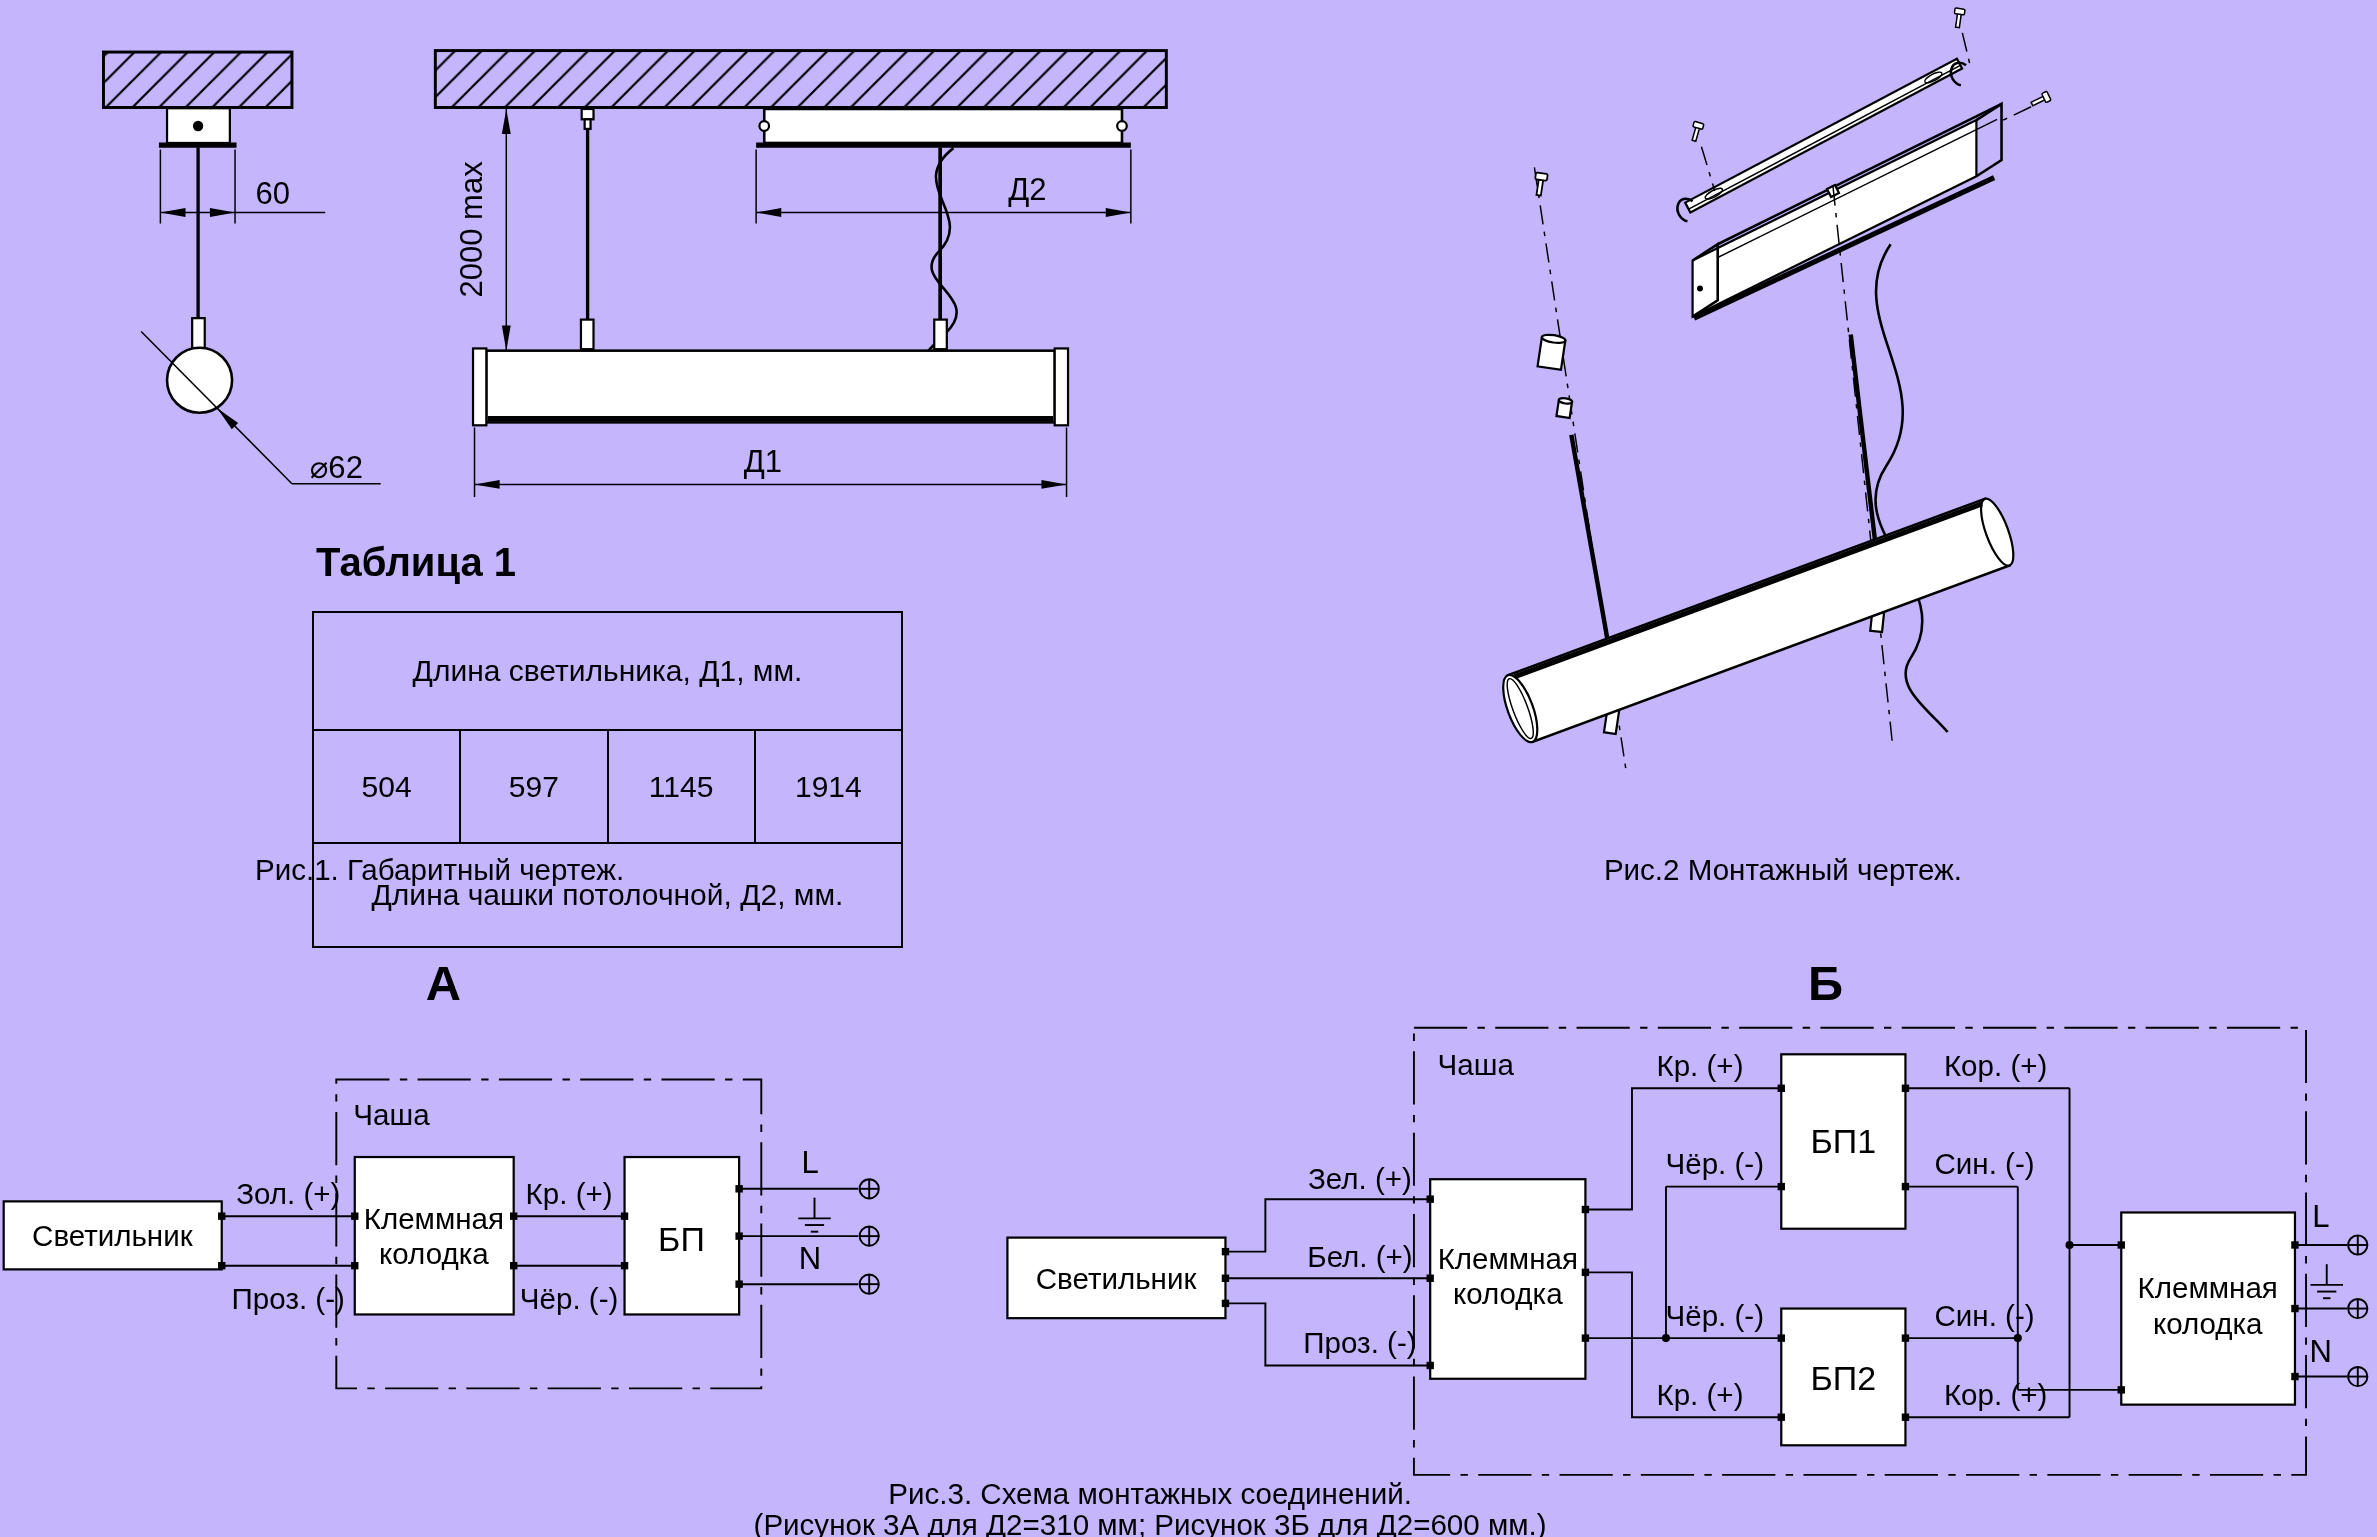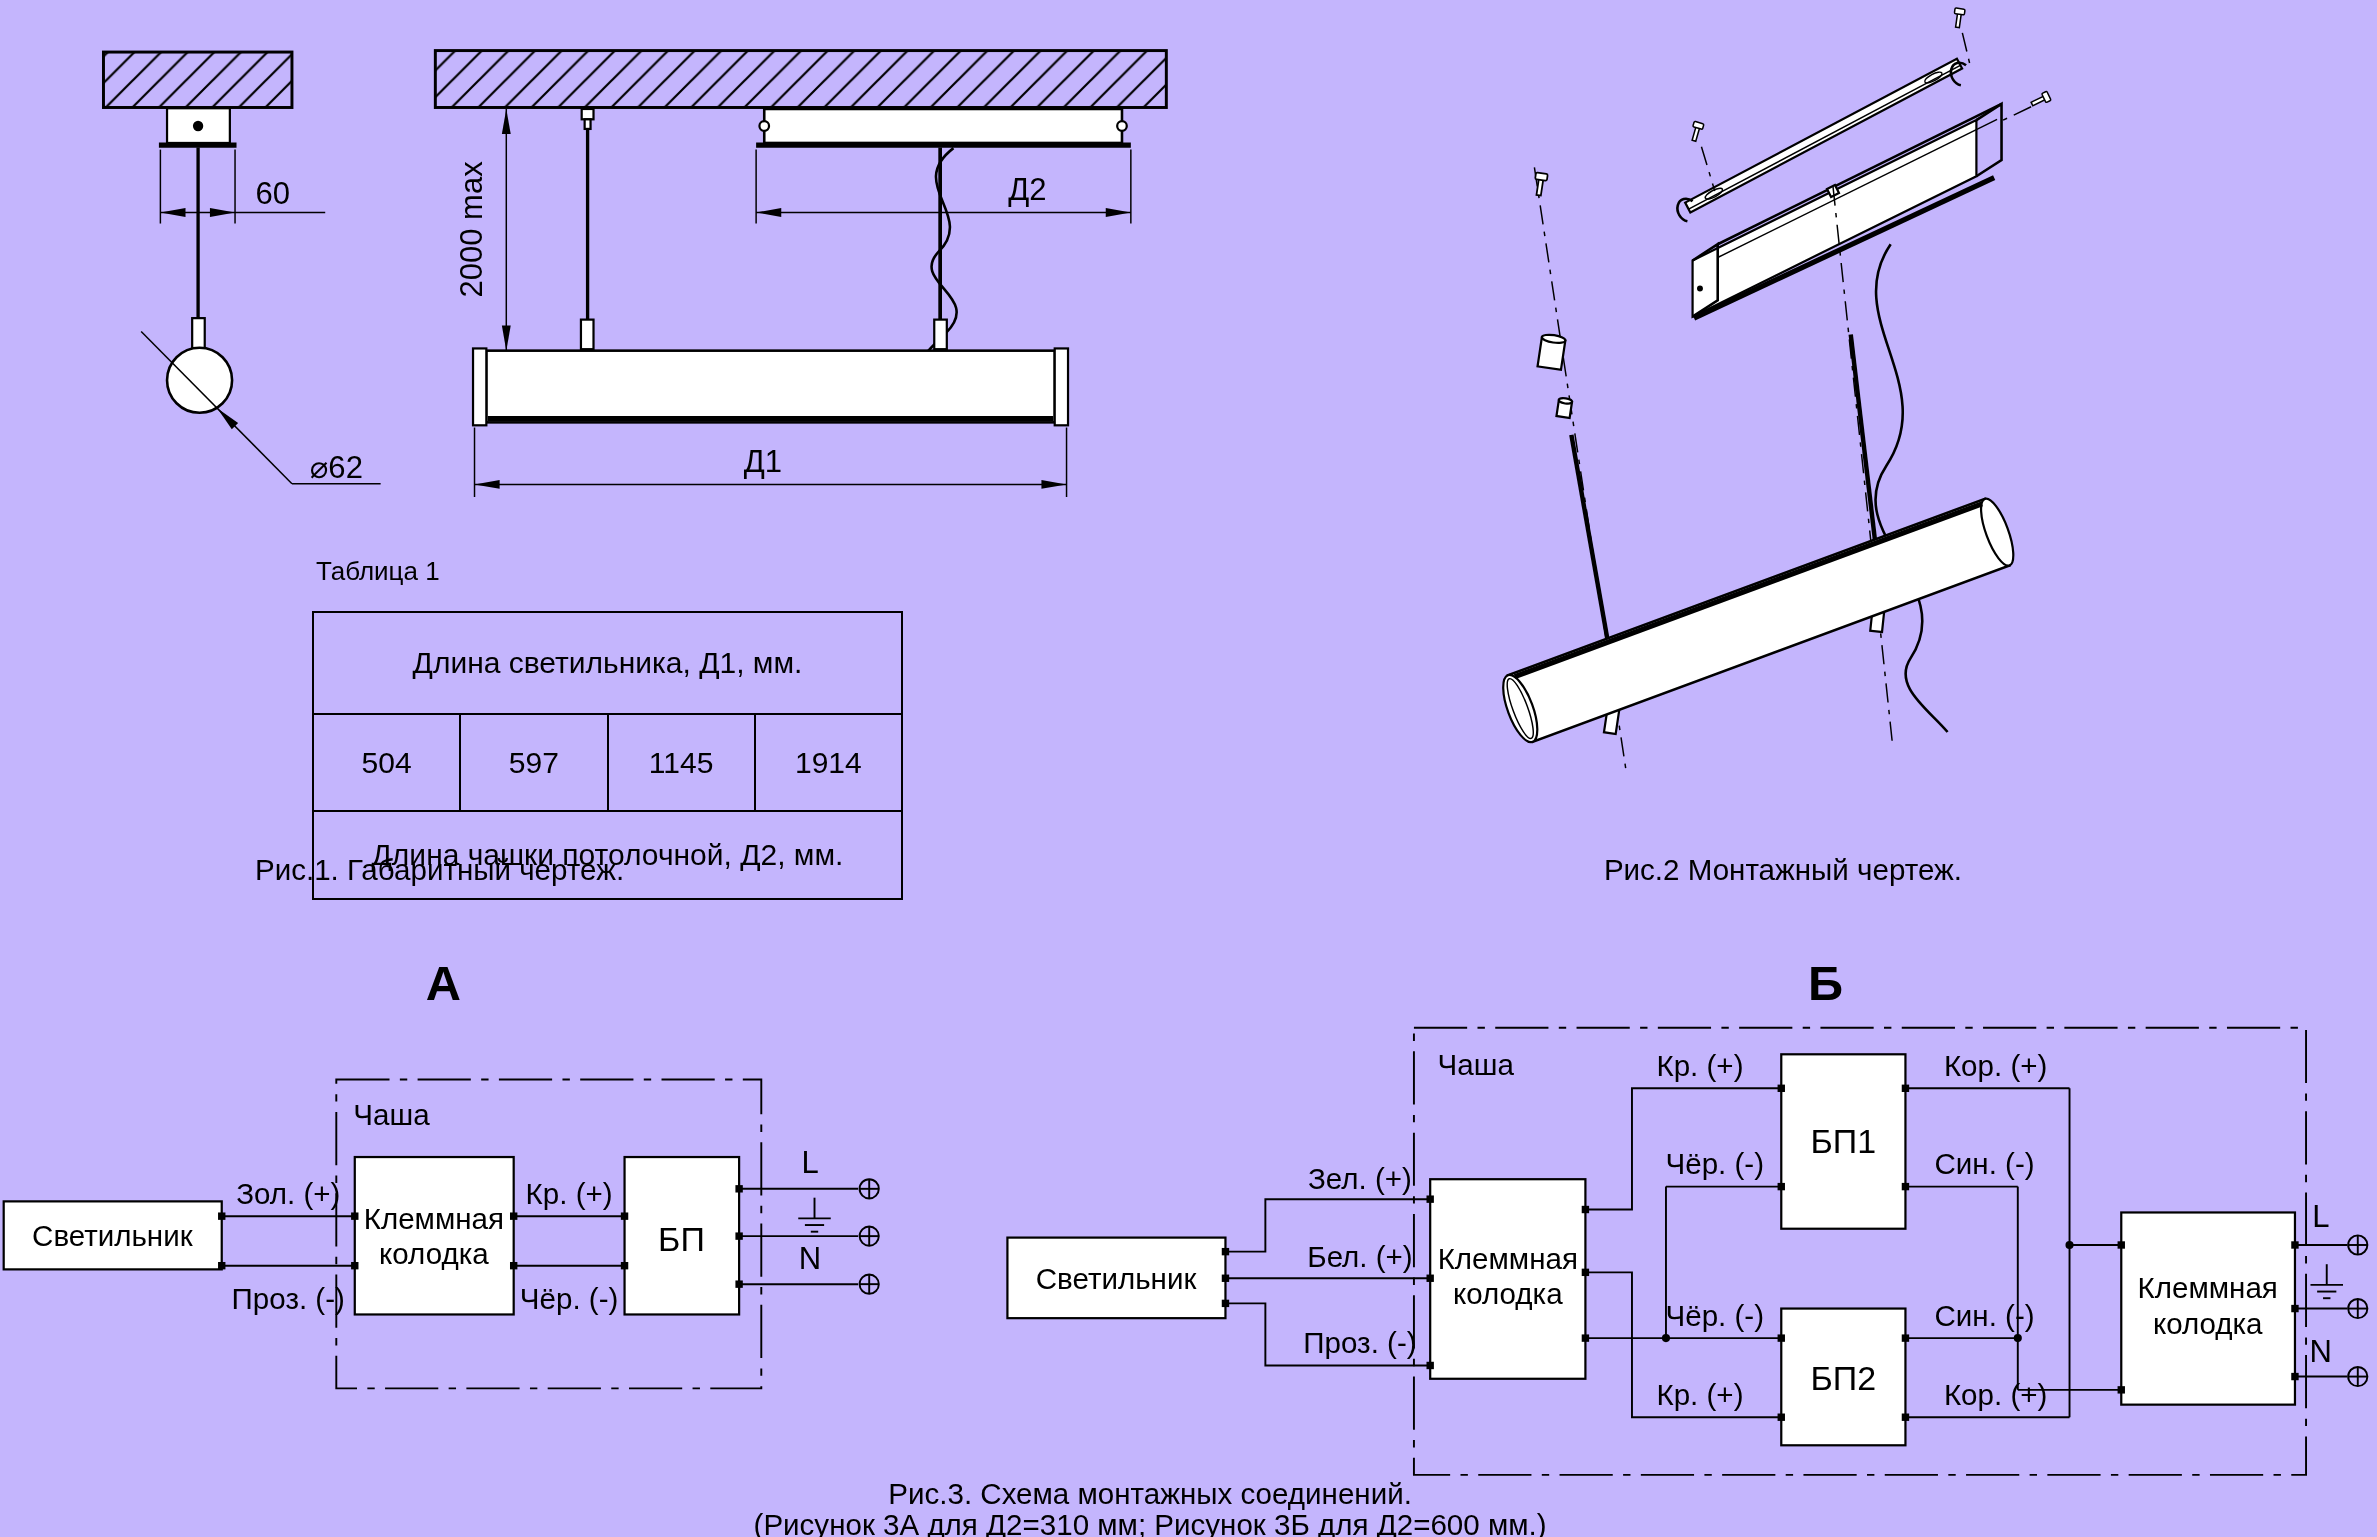--- a/index.html
+++ b/index.html
@@ -13,24 +13,24 @@
   .ln{stroke:#000;stroke-width:3.5px;fill:none;}
   .thin{stroke:#000;stroke-width:2px;fill:none;}
   .thick{stroke:#000;stroke-width:7px;fill:none;}
   .wire{stroke:#000;stroke-width:2.6px;fill:none;}
   .box{fill:#fff;stroke:#000;stroke-width:3px;}
   .dd{stroke:#000;stroke-width:2.6px;fill:none;stroke-dasharray:72 14 10 14;}
   .dd2{stroke:#000;stroke-width:2px;fill:none;stroke-dasharray:26 10 6 10;}
   .blk{fill:#000;stroke:none;}
   .spec{position:absolute;left:312px;top:611px;width:591px;border-collapse:collapse;
         table-layout:fixed;font-size:30px;text-align:center;color:#000;}
-  .spec td{border:2.2px solid #000;padding:0;}
+  .spec td{border:2.2px solid #000;padding:8px;}
   .spec tr.r1 td{height:100px;} .spec tr.r2 td{height:95px;}
   .spec tr.r3 td{height:86px;border-radius:6px;} .spec tr.r4 td{height:84px;}
-  .tabletitle{position:absolute;left:316px;top:556px;font-size:26px;}
+  .tabletitle{position:absolute;left:316px;top:540px;font-size:40px;font-weight:bold;}
 </style>
 </head>
 <body>
 
 <div class="canvas">
 
 <svg width="2377" height="1538" viewBox="0 0 3216 2080">
   <defs>
     <pattern id="hatch" width="36" height="36" patternUnits="userSpaceOnUse">
       <path d="M-9,9 L9,-9 M0,36 L36,0 M27,45 L45,27" stroke="#000" stroke-width="3" fill="none"></path>

